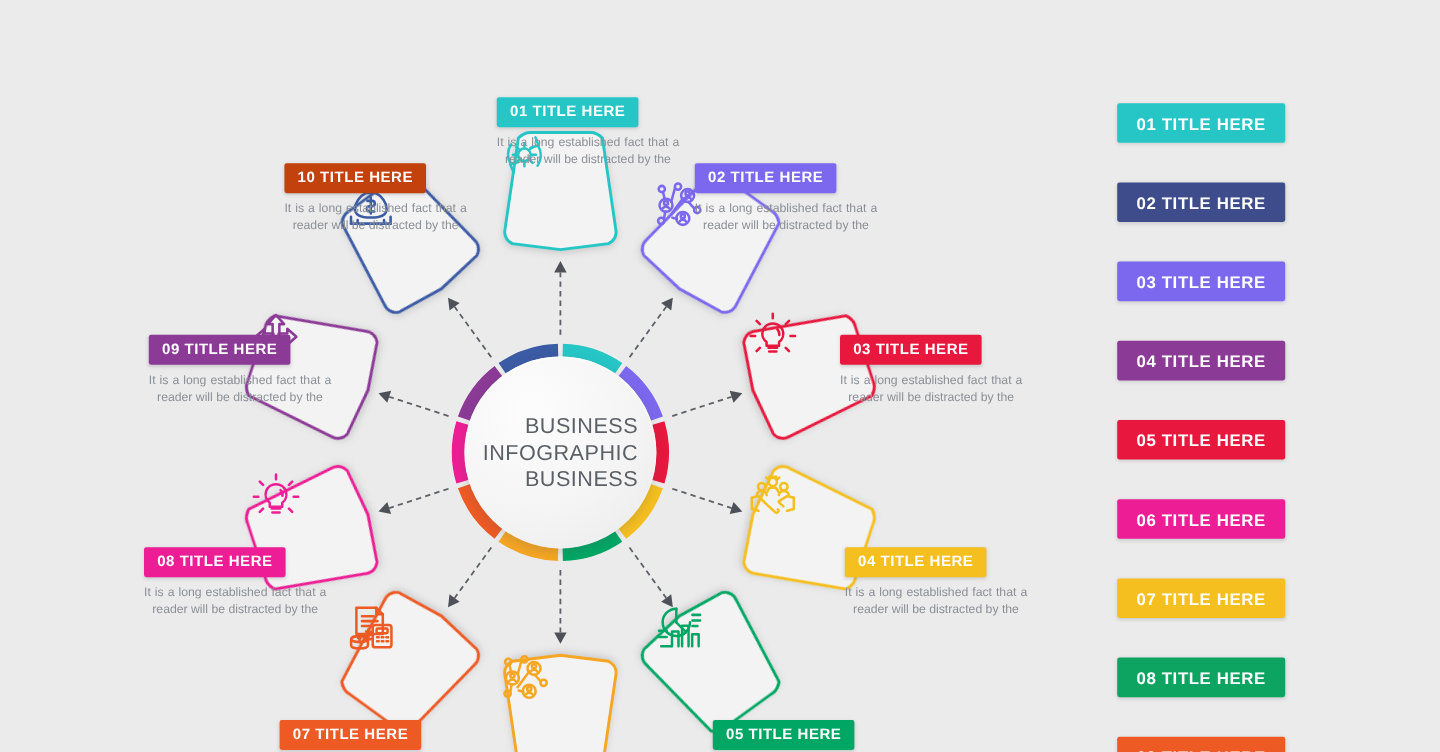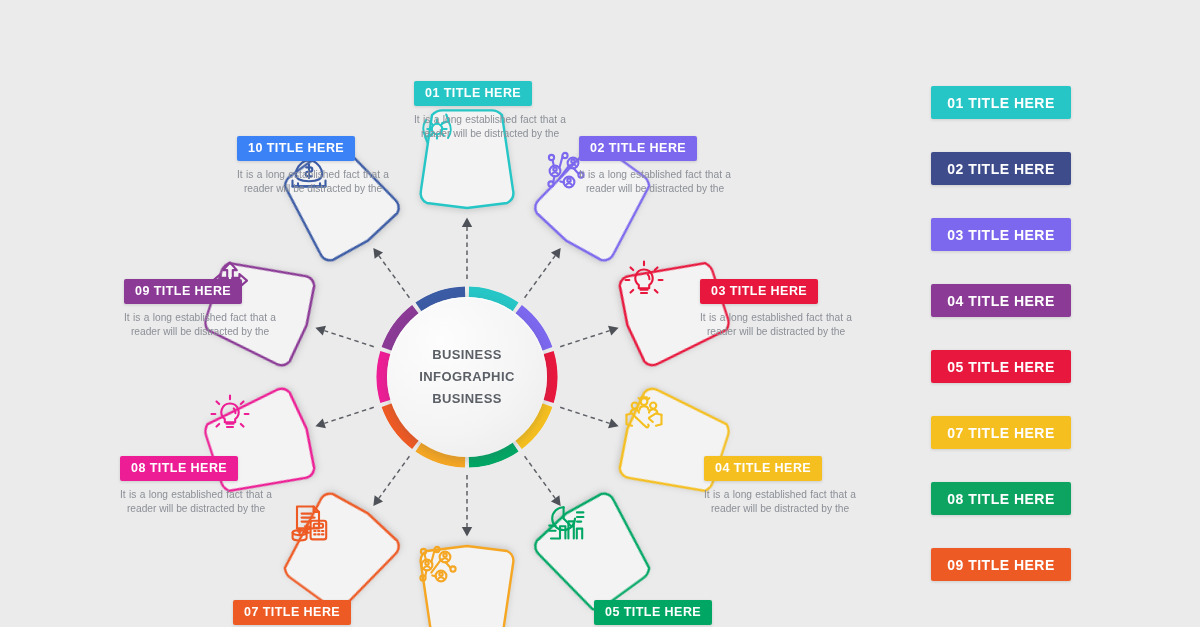--- a/index.html
+++ b/index.html
@@ -16,22 +16,22 @@
   .hub-wrap { position: absolute; left: 376px; top: 286px; width: 182px; height: 182px; }
   .hub-ring { position: absolute; inset: 0; border-radius: 50%; }
   .hub-inner {
     position: absolute; left: 11px; top: 11px; width: 160px; height: 160px;
     border-radius: 50%;
     background: radial-gradient(circle at 34% 28%, #fdfdfd 0%, #f4f4f4 58%, #e9e9e9 100%);
     box-shadow: 0 3px 9px rgba(80,80,90,.20), inset 0 1px 2px #fff;
     display: flex; align-items: center; justify-content: center;
   }
   .hub-text {
-    text-align: center; color: #5b5f66; font-weight: bold;
-    font-size: 13px; line-height: 22px; letter-spacing: .4px;
+    text-align: right; color: #5b5f66; font-weight: normal;
+    font-size: 18px; line-height: 22px; letter-spacing: .4px;
   }
 
   
   .petal { position: absolute; width: 104px; height: 104px; }
   .petal svg { position: absolute; inset: 0; overflow: visible; }
   .petal .glyph {
     position: absolute; inset: 0; display: flex;
     align-items: center; justify-content: center;
   }
 
@@ -292,27 +292,28 @@
       <div class="callout right" style="left: 704px; top: 456px;"><div class="chip" style="background:#F5BF1F">04 TITLE HERE</div>
      <div class="body">It is a long established fact that a reader will be distracted by the</div></div>
       <div class="callout right" style="left: 594px; top: 600px;"><div class="chip" style="background:#00A764">05 TITLE HERE</div>
      </div>
       <div class="callout left" style="left: 233px; top: 600px;"><div class="chip" style="background:#EE5A24">07 TITLE HERE</div>
      </div>
       <div class="callout left" style="left: 120px; top: 456px;"><div class="chip" style="background:#ED1E95">08 TITLE HERE</div>
      <div class="body">It is a long established fact that a reader will be distracted by the</div></div>
       <div class="callout left" style="left: 124px; top: 279px;"><div class="chip" style="background:#8B3A96">09 TITLE HERE</div>
      <div class="body">It is a long established fact that a reader will be distracted by the</div></div>
-      <div class="callout left" style="left: 237px; top: 136px;"><div class="chip" style="background:#3b82f6">10 TITLE HERE</div>
+      <div class="callout left" style="left: 237px; top: 136px;"><div class="chip" style="background:#c2410c">10 TITLE HERE</div>
      <div class="body">It is a long established fact that a reader will be distracted by the</div></div>
     </div>
 
   <div class="legend" id="legend">
       <div class="legend-item" style="background: rgb(38, 198, 198);">01 TITLE HERE</div>
       <div class="legend-item" style="background: rgb(62, 76, 140);">02 TITLE HERE</div>
       <div class="legend-item" style="background: rgb(123, 104, 238);">03 TITLE HERE</div>
       <div class="legend-item" style="background: rgb(139, 58, 150);">04 TITLE HERE</div>
       <div class="legend-item" style="background: rgb(232, 23, 61);">05 TITLE HERE</div>
+      <div class="legend-item" style="background: rgb(237, 30, 149);">06 TITLE HERE</div>
       <div class="legend-item" style="background: rgb(245, 191, 31);">07 TITLE HERE</div>
       <div class="legend-item" style="background: rgb(13, 164, 98);">08 TITLE HERE</div>
       <div class="legend-item" style="background: rgb(238, 90, 36);">09 TITLE HERE</div>
     </div>
 </div>
 
 </body></html>

